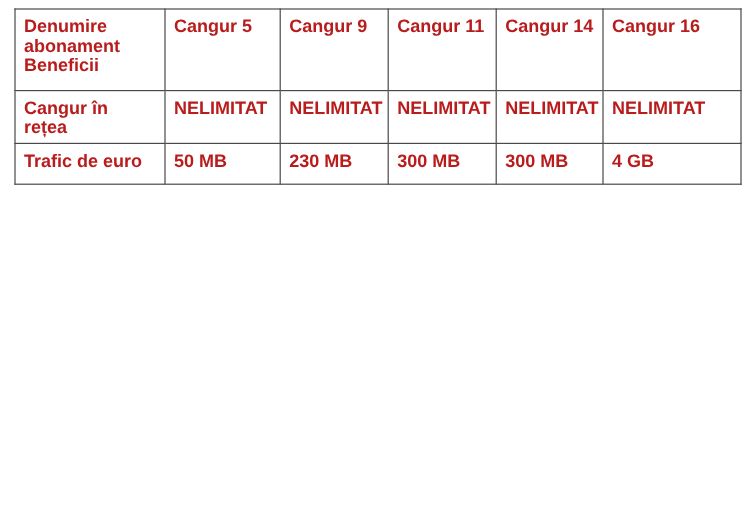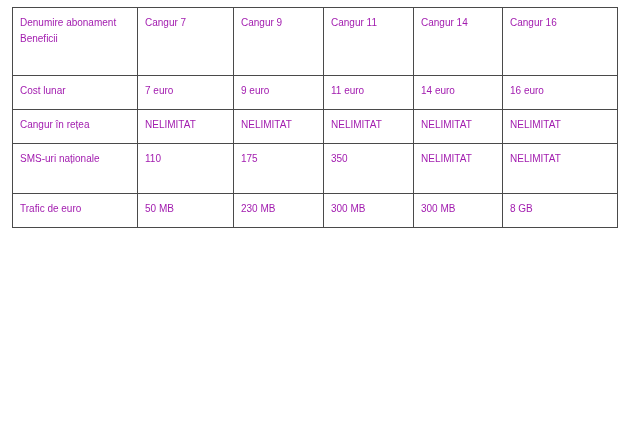--- a/index.html
+++ b/index.html
@@ -1,21 +1,21 @@
 <!DOCTYPE html>
 <html><head>
   <meta charset="utf-8">
   <style>
     html, body { margin: 0; padding: 0; background: #ffffff; }
     body { width: 630px; height: 421px; position: relative; overflow: hidden;
       font-family: "Liberation Sans", sans-serif; color: #333333; }
     table { position: absolute; left: 12px; top: 7px; border-collapse: collapse;
       table-layout: fixed; width: 605px; }
     td { border: 1.5px solid #4a4a4a; vertical-align: top; padding: 7px 7px 4px 7px;
-      font-size: 10px; line-height: 16px; color: #a21caf; overflow: hidden; }
+      font-size: 15px; line-height: 16px; color: #b91c1c; overflow: hidden; font-weight: bold; }
     col.c0 { width: 125px; }
     col.c1 { width: 96px; }
     col.c2 { width: 90px; }
     col.c3 { width: 90px; }
     col.c4 { width: 89px; }
     col.c5 { width: 115px; }
     tr.r0 td { height: 56px; }
     tr.r1 td, tr.r2 td, tr.r3 td, tr.r5 td, tr.r6 td { height: 22px; }
     tr.r4 td { height: 38px; }
     tr.r7 td { height: 109px; }
@@ -28,52 +28,36 @@
     <col class="c0">
       <col class="c1">
       <col class="c2">
       <col class="c3">
       <col class="c4">
       <col class="c5">
   </colgroup>
   <tbody>
       <tr class="r0">
     <td>Denumire abonament Beneficii</td>
-    <td>Cangur 7</td>
+    <td>Cangur 5</td>
     <td>Cangur 9</td>
     <td>Cangur 11</td>
     <td>Cangur 14</td>
     <td>Cangur 16</td>
-  </tr>
-  <tr class="r1">
-    <td>Cost lunar</td>
-    <td>7 euro</td>
-    <td>9 euro</td>
-    <td>11 euro</td>
-    <td>14 euro</td>
-    <td>16 euro</td>
   </tr>
   <tr class="r3">
     <td>Cangur în rețea</td>
     <td>NELIMITAT</td>
     <td>NELIMITAT</td>
     <td>NELIMITAT</td>
     <td>NELIMITAT</td>
     <td>NELIMITAT</td>
   </tr>
-  <tr class="r4">
-    <td>SMS-uri naționale</td>
-    <td>110</td>
-    <td>175</td>
-    <td>350</td>
-    <td>NELIMITAT</td>
-    <td>NELIMITAT</td>
-  </tr>
   <tr class="r6">
     <td>Trafic de euro</td>
     <td>50 MB</td>
     <td>230 MB</td>
     <td>300 MB</td>
     <td>300 MB</td>
-    <td>8 GB</td>
+    <td>4 GB</td>
   </tr>
 </tbody>
   </table>
 
 </body></html>

